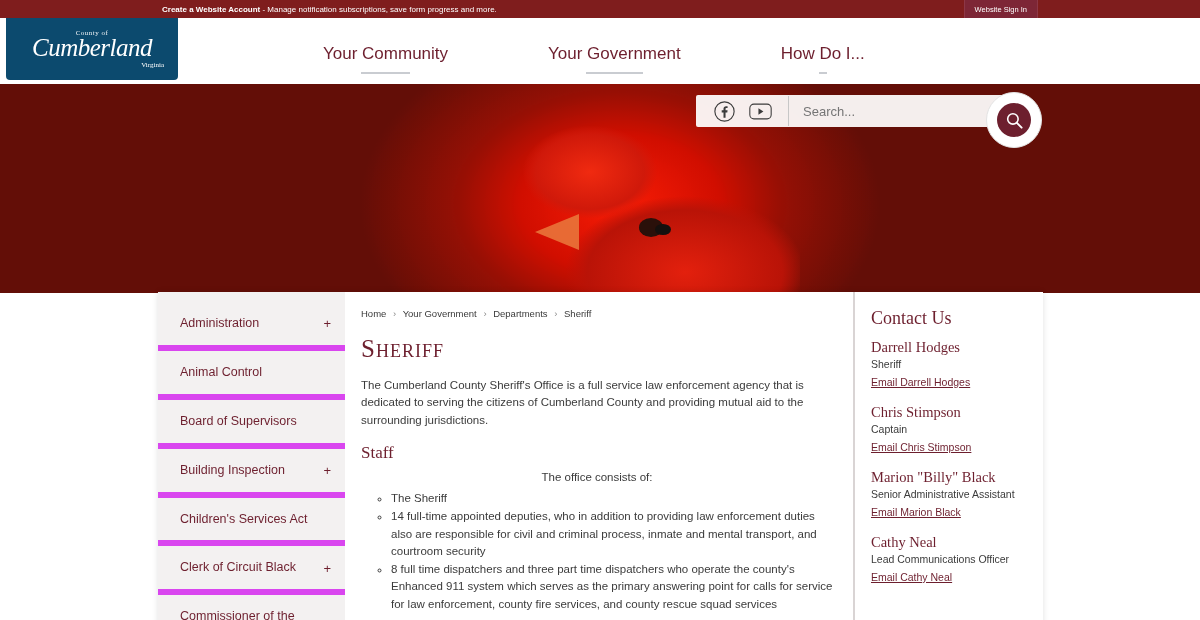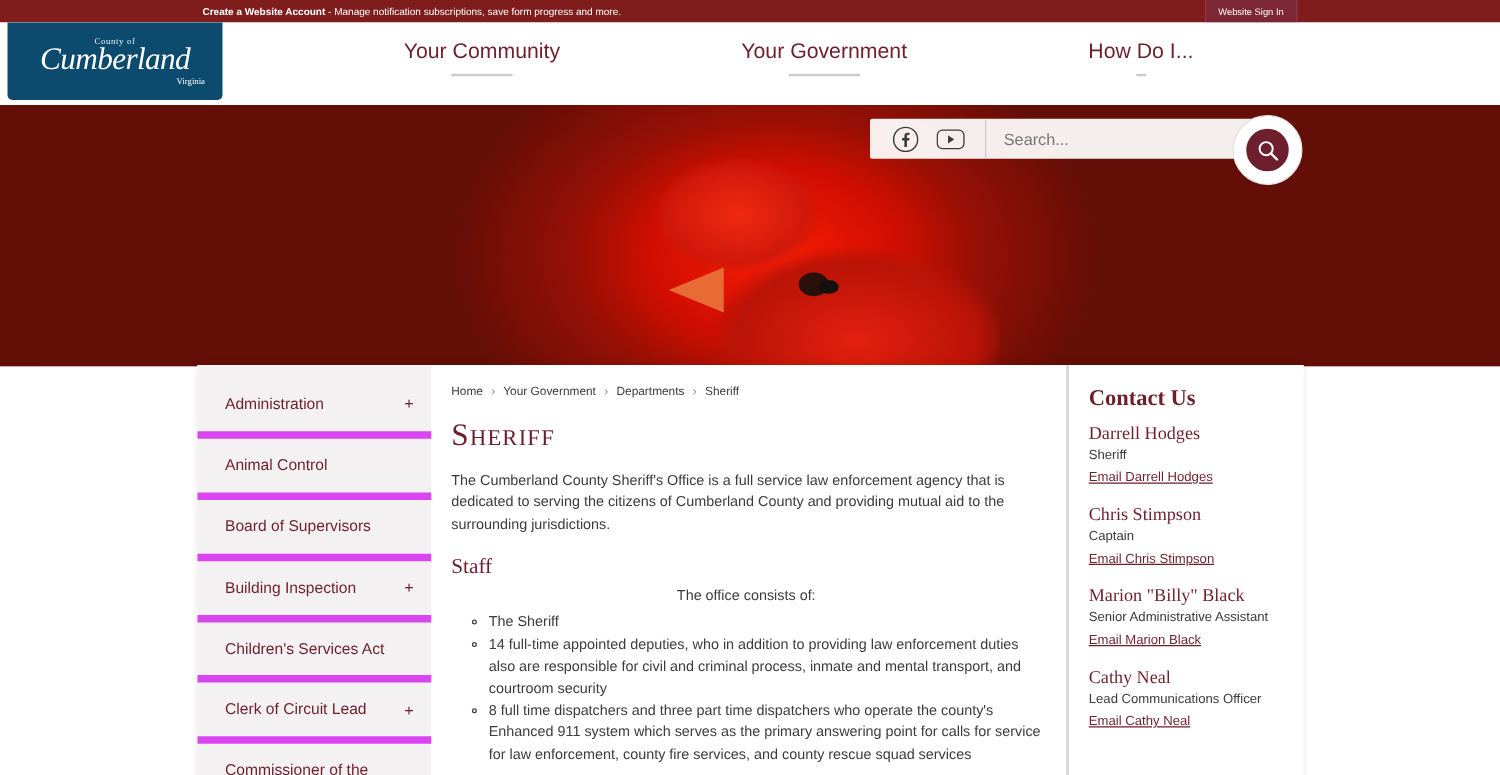--- a/index.html
+++ b/index.html
@@ -76,23 +76,22 @@
     font-size: 7px;
     font-family: "Liberation Serif", serif;
     align-self: flex-end;
     margin-right: 14px;
     margin-top: 1px;
   }
   .nav {
     flex: 1;
     display: flex;
     align-items: flex-start;
-    padding-top: 13px;
+    padding-top: 26px;
     margin-left: 145px;
-    gap: 45px;
   }
   .nav-item {
     color: #6d1f2e;
     font-size: 17px;
     margin-right: 100px;
     padding-bottom: 10px;
     position: relative;
     white-space: nowrap;
   }
   .nav-item::after {
@@ -278,21 +277,21 @@
   .contact {
     width: 190px;
     border-left: 2px solid #d9d4d4;
     padding: 16px 12px 10px 16px;
   }
   .contact h2 {
     font-family: "Liberation Serif", serif;
     font-size: 18px;
     color: #6d1f2e;
     margin: 0 0 10px 0;
-    font-weight: bold;
+    font-weight: normal;
   }
   .person { margin-bottom: 14px; }
   .person .pname {
     font-family: "Liberation Serif", serif;
     font-size: 14.5px;
     color: #6d1f2e;
     margin-bottom: 2px;
   }
   .person .ptitle {
     font-size: 10.5px;
@@ -378,21 +377,21 @@
       <span>Board of Supervisors</span>
     </div>
     <div class="side-item">
       <span>Building Inspection</span>
       <span class="plus">+</span>
     </div>
     <div class="side-item">
       <span>Children's Services Act</span>
     </div>
     <div class="side-item">
-      <span>Clerk of Circuit Lead</span>
+      <span>Clerk of Circuit Black</span>
       <span class="plus">+</span>
     </div>
     <div class="side-item">
       <span>Commissioner of the Animal</span>
       <span class="plus">+</span>
     </div>
 
   </div>
 
   <div class="main">

